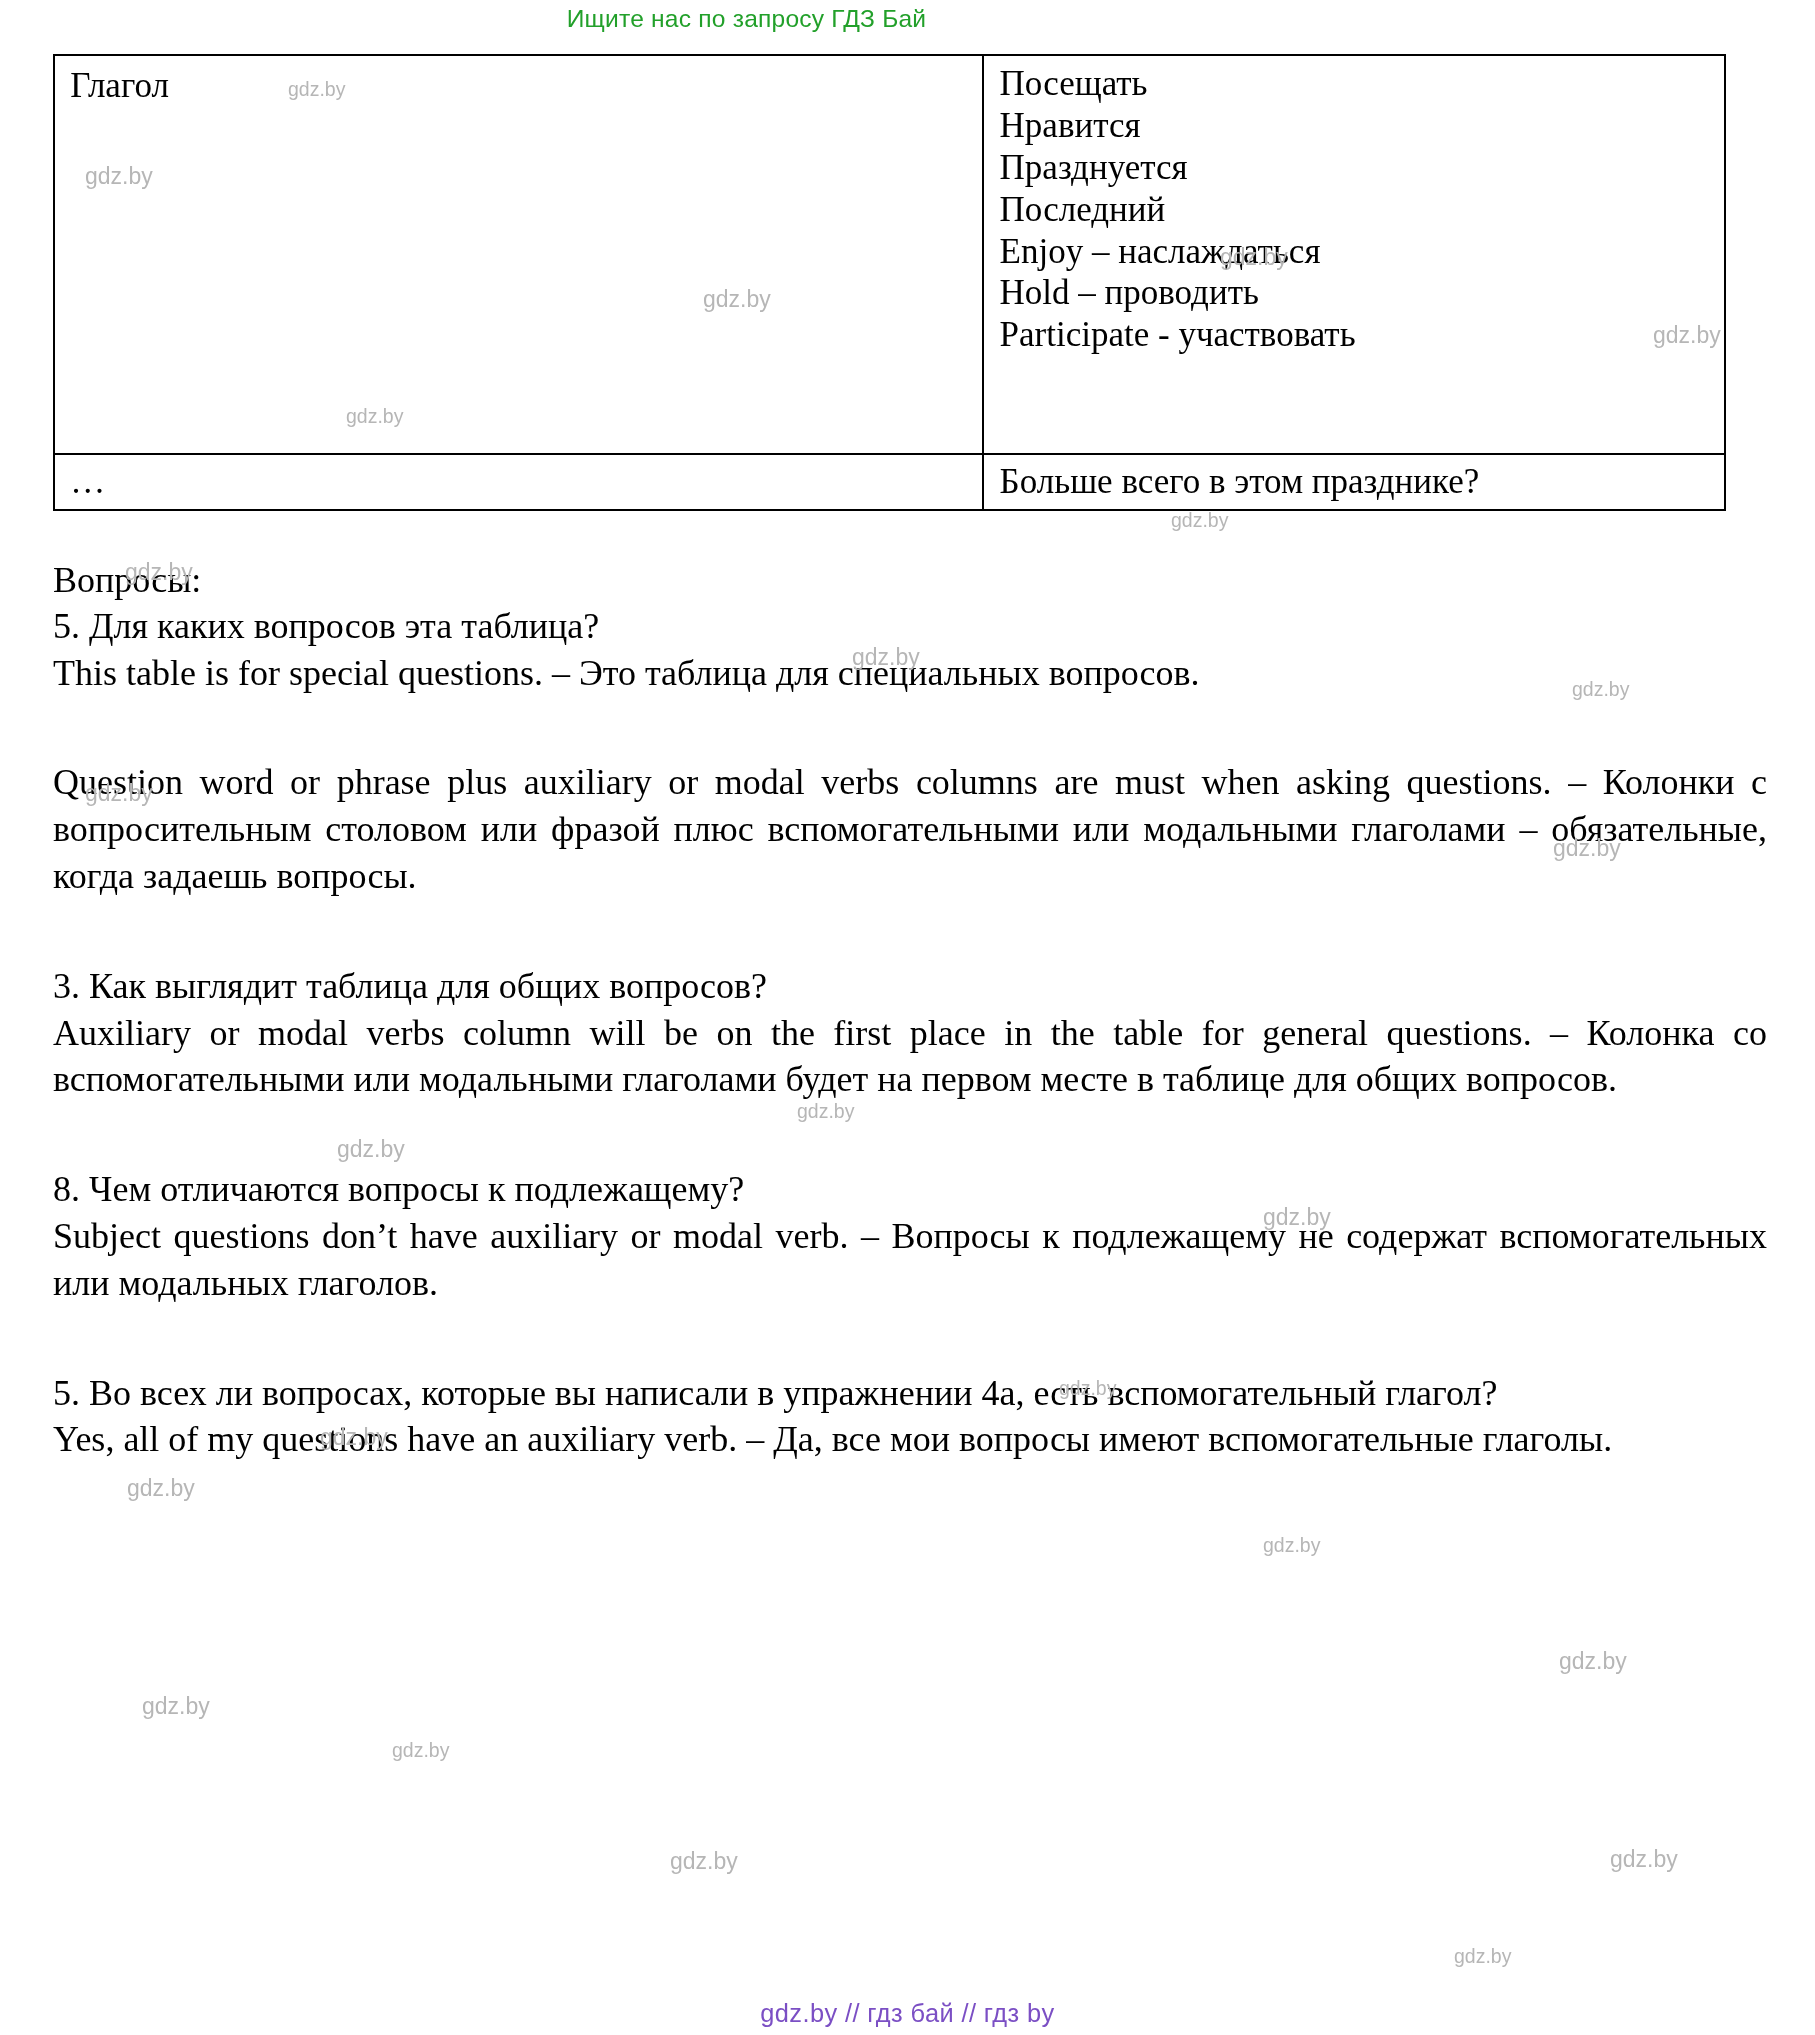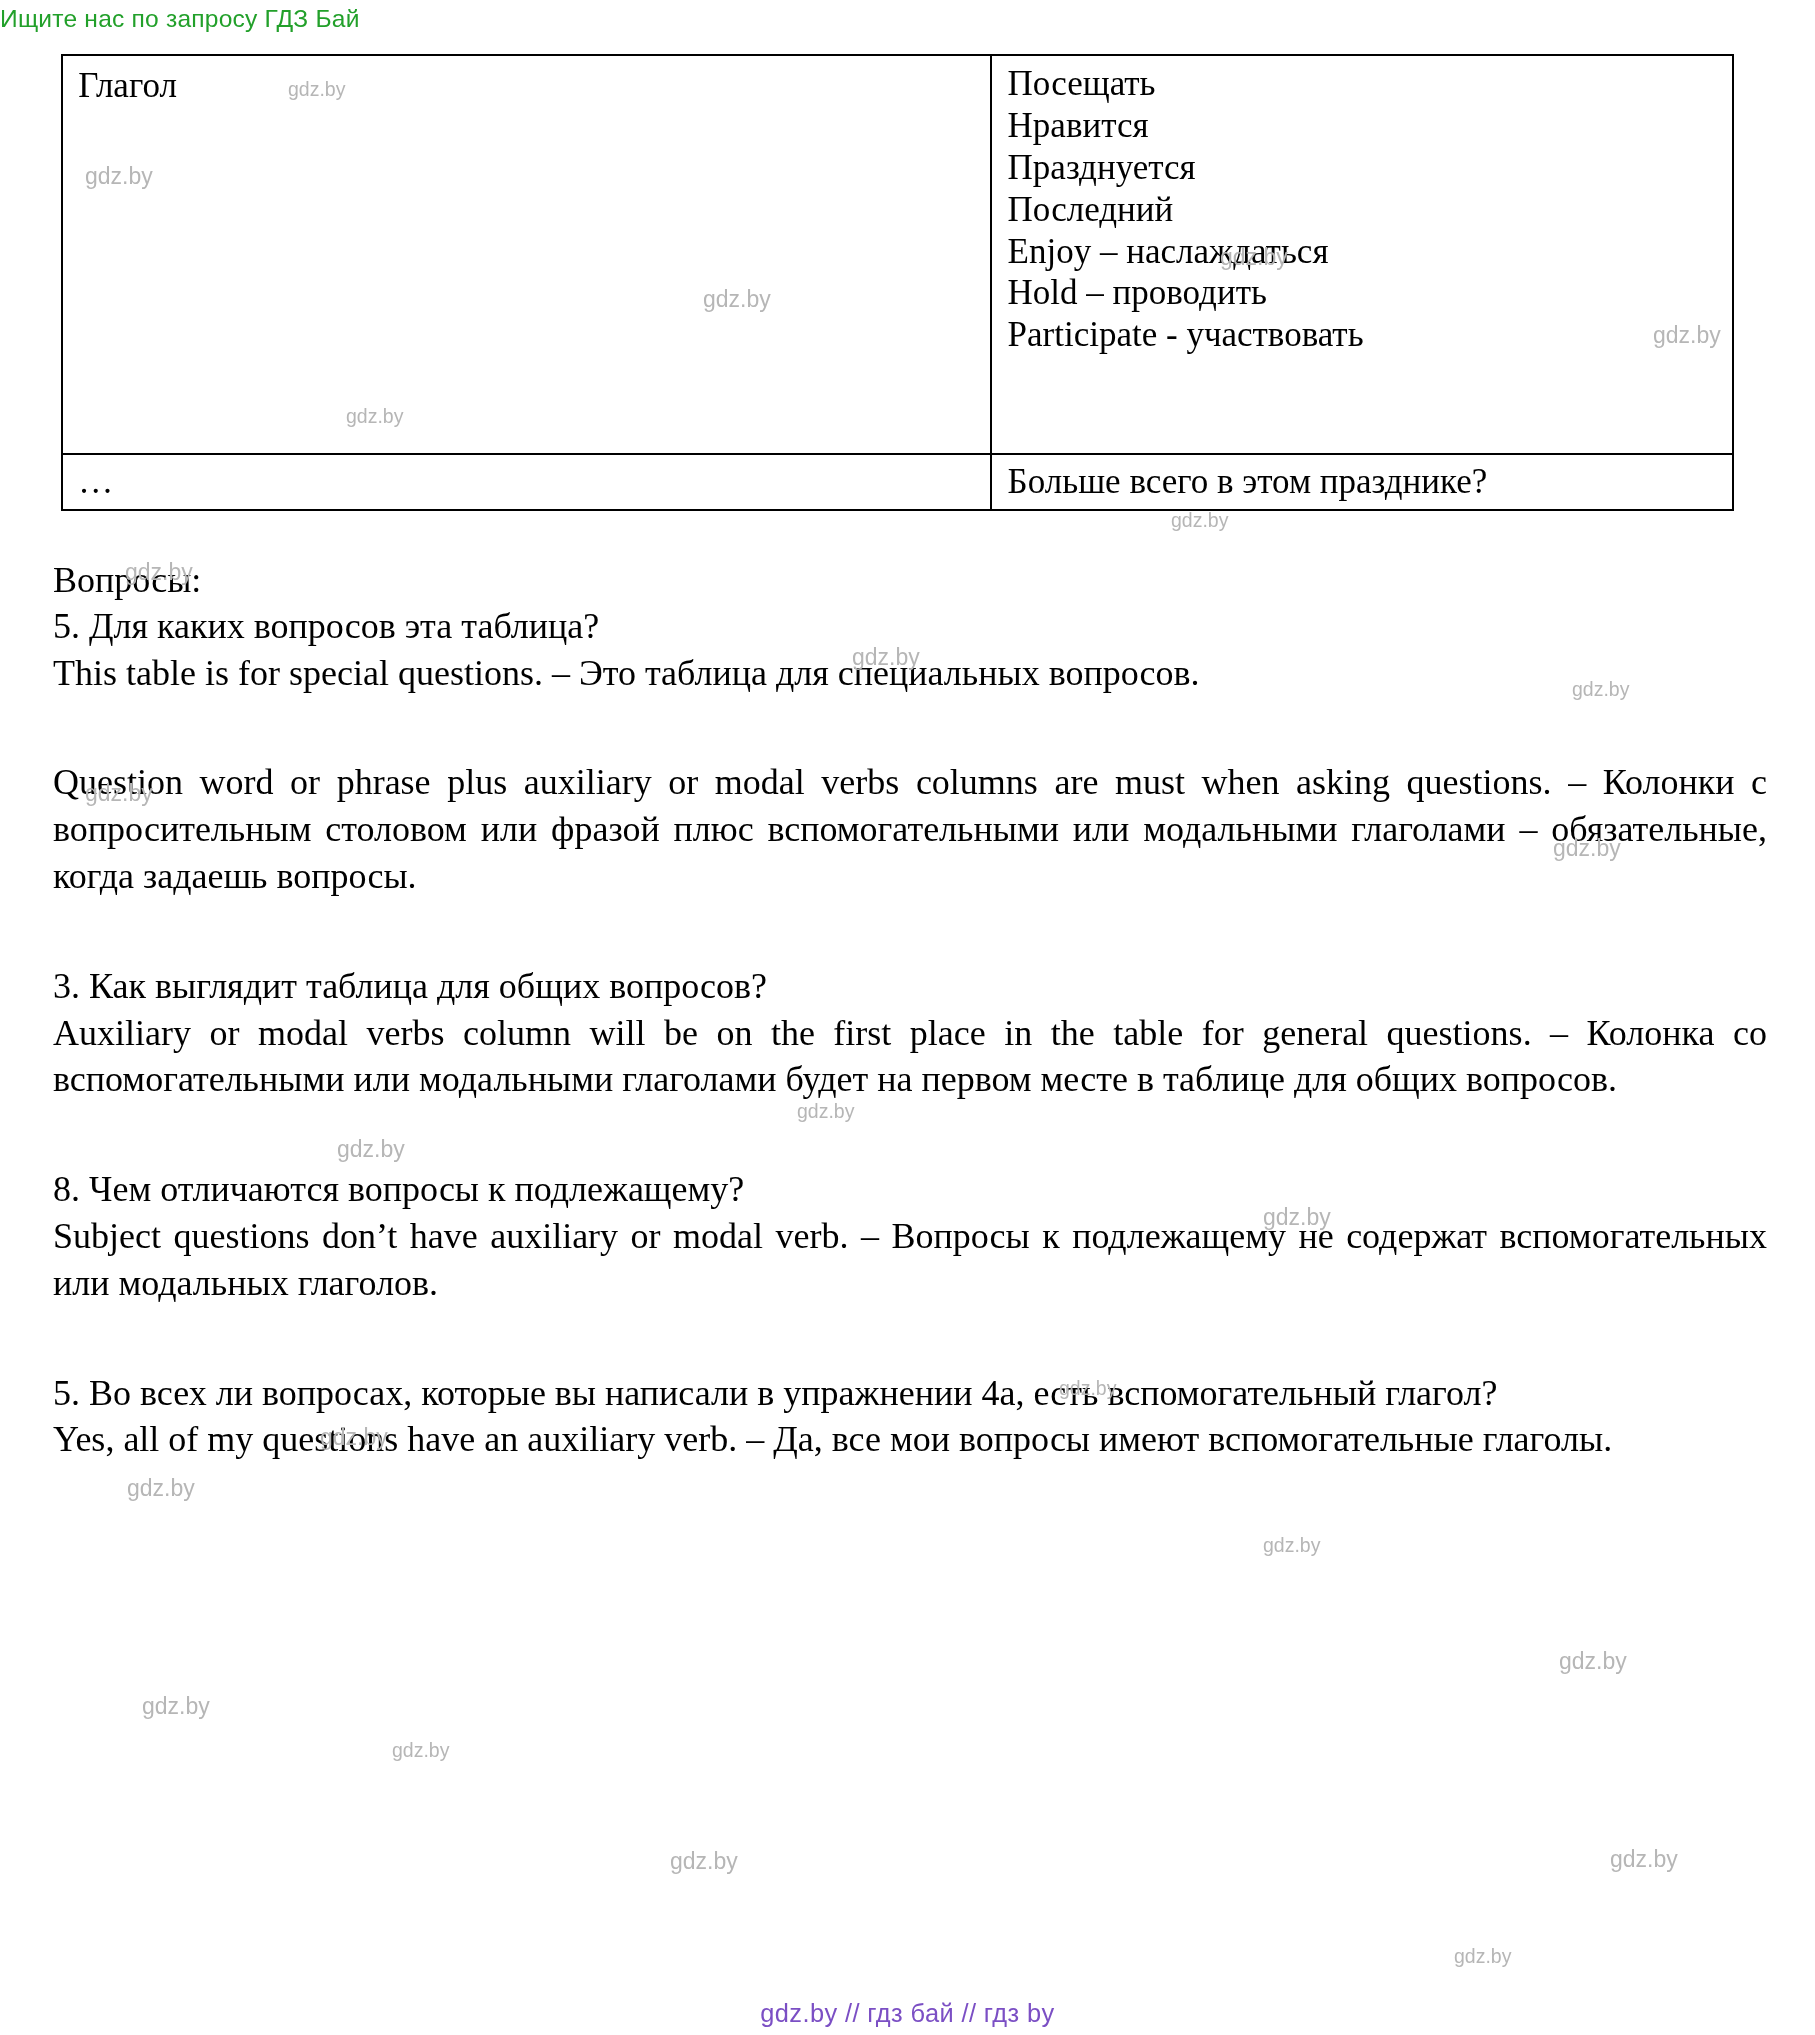--- a/index.html
+++ b/index.html
@@ -15,39 +15,40 @@
     color: #000000;
     overflow: hidden;
   }
 
   
   .site-header {
     position: absolute;
     top: 5.1px;
     left: 0;
     width: 1493px;
+    text-align: center;
     font-family: "Liberation Sans", sans-serif;
     font-size: 24.6px;
     color: #22a02a;
     letter-spacing: 0.2px;
   }
 
   
   .page {
     position: absolute;
     top: 54px;
     left: 53px;
     width: 1714px;
   }
 
   
   table.grammar-table {
     border-collapse: collapse;
     width: 1612px;
-    margin-left: 8px;
+    margin-left: 0px;
     table-layout: fixed;
   }
   table.grammar-table td {
     border: 2.5px solid #000000;
     vertical-align: top;
     padding: 8.5px 12px 8.5px 15.3px;
     font-size: 35px;
     line-height: 1.05;
   }
   td.col-left  { width: 900px; }

